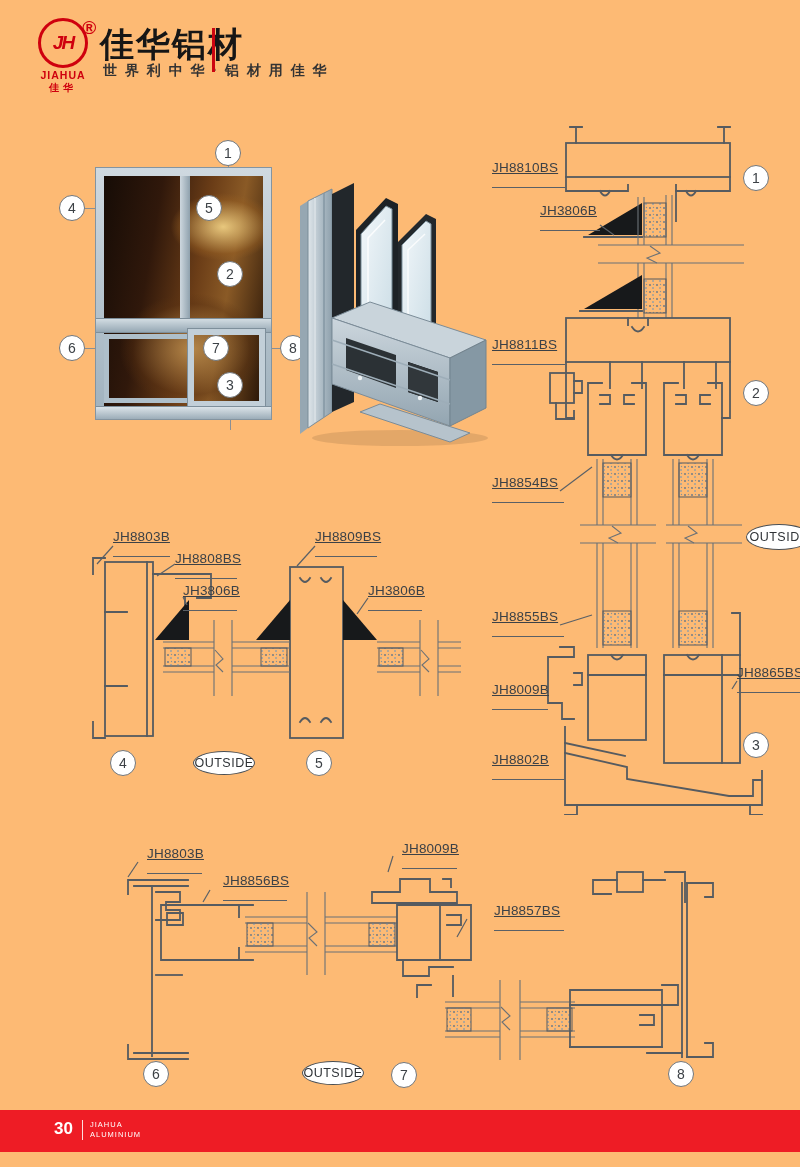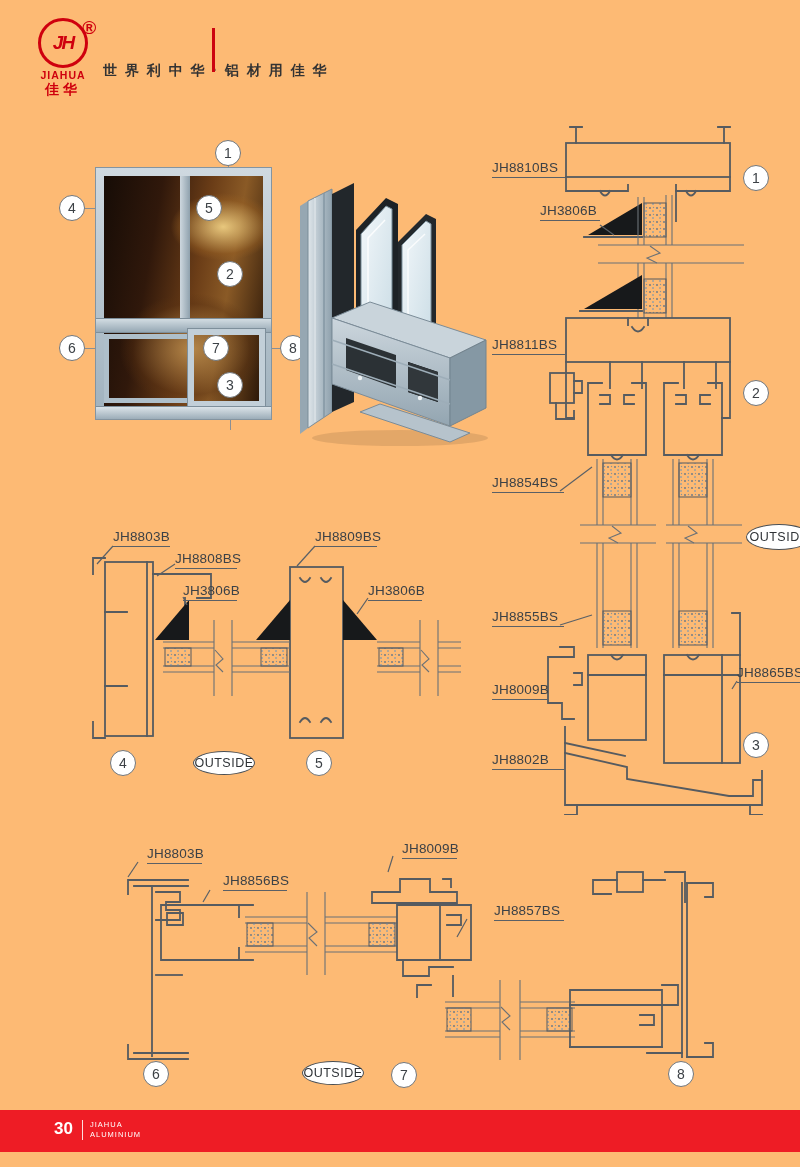--- a/index.html
+++ b/index.html
@@ -7,30 +7,30 @@
         font-family:"Liberation Sans",sans-serif;}
 
   
   .hdr{position:absolute;left:0;top:0;width:800px;height:100px;}
   .logo-wrap{position:absolute;left:30px;top:18px;width:66px;text-align:center;}
   .logo-ring{position:relative;width:44px;height:44px;margin:0 auto;border:3px solid #cf000e;
              border-radius:50%;display:flex;align-items:center;justify-content:center;}
   .logo-ring span{color:#cf000e;font-weight:bold;font-style:italic;font-size:19px;letter-spacing:-2px;}
   .logo-reg{position:absolute;right:-9px;top:-4px;font-size:8px;color:#cf000e;}
   .logo-en{color:#cf000e;font-weight:bold;font-size:10.5px;letter-spacing:1px;margin-top:1px;}
-  .logo-cn{color:#cf000e;font-weight:bold;font-size:14px;letter-spacing:4px;}
+  .logo-cn{color:#cf000e;font-weight:bold;font-size:10px;letter-spacing:4px;}
   .brand{position:absolute;left:100px;top:22px;font-size:34px;font-weight:bold;color:#161616;letter-spacing:2px;}
   .tagline{position:absolute;left:103px;top:62px;font-size:14px;color:#333;letter-spacing:2px;font-weight:bold;}
   .hdr-div{position:absolute;left:212px;top:28px;width:3px;height:44px;background:#cc0410;}
   .title{position:absolute;left:226px;top:22px;font-size:25px;font-weight:bold;color:#101010;letter-spacing:1px;}
   .subtitle{position:absolute;left:228px;top:57px;font-size:12.5px;color:#1c1c1c;}
 
   
   .lbl{position:absolute;font-size:13.5px;color:#3c4146;border-bottom:1.5px solid #5a6066;
-       padding-bottom:2px;letter-spacing:0.2px;white-space:nowrap;}
+       padding-bottom:12px;letter-spacing:0.2px;white-space:nowrap;text-decoration:underline;}
   .co{position:absolute;width:26px;height:26px;border:1.4px solid #70767c;border-radius:50%;
       background:#fff;display:flex;align-items:center;justify-content:center;
       font-size:14px;color:#3c4146;box-sizing:border-box;}
   .oval{position:absolute;border:1.6px solid #4a4f54;border-radius:50%;background:#fff;
         display:flex;align-items:center;justify-content:center;font-size:12.5px;
         color:#2f3337;letter-spacing:0.5px;box-sizing:border-box;}
   .pline{position:absolute;background:#8a8f94;}
 
   
   svg .p{fill:none;stroke:#565b60;stroke-width:1.8;stroke-linecap:square;stroke-linejoin:miter;}
@@ -70,20 +70,21 @@
 
   <div class="hdr">
     <div class="logo-wrap">
       <div class="logo-ring">
         <span>JH</span>
         <span class="logo-reg">®</span>
       </div>
       <div class="logo-en">JIAHUA</div>
       <div class="logo-cn">佳华</div>
     </div>
+    <div class="brand">佳华铝材</div>
     <div class="tagline">世 界 利 中 华 · 铝 材 用 佳 华</div>
     <div class="hdr-div"></div>
   </div>
 
   <div class="pline" style="left:228px;top:166px;width:1px;height:206px;"></div>
   <div class="pline" style="left:85px;top:208px;width:111px;height:1px;"></div>
   <div class="pline" style="left:85px;top:348px;width:195px;height:1px;"></div>
   <div class="pline" style="left:230px;top:385px;width:1px;height:45px;"></div>
 
   <div class="win">

